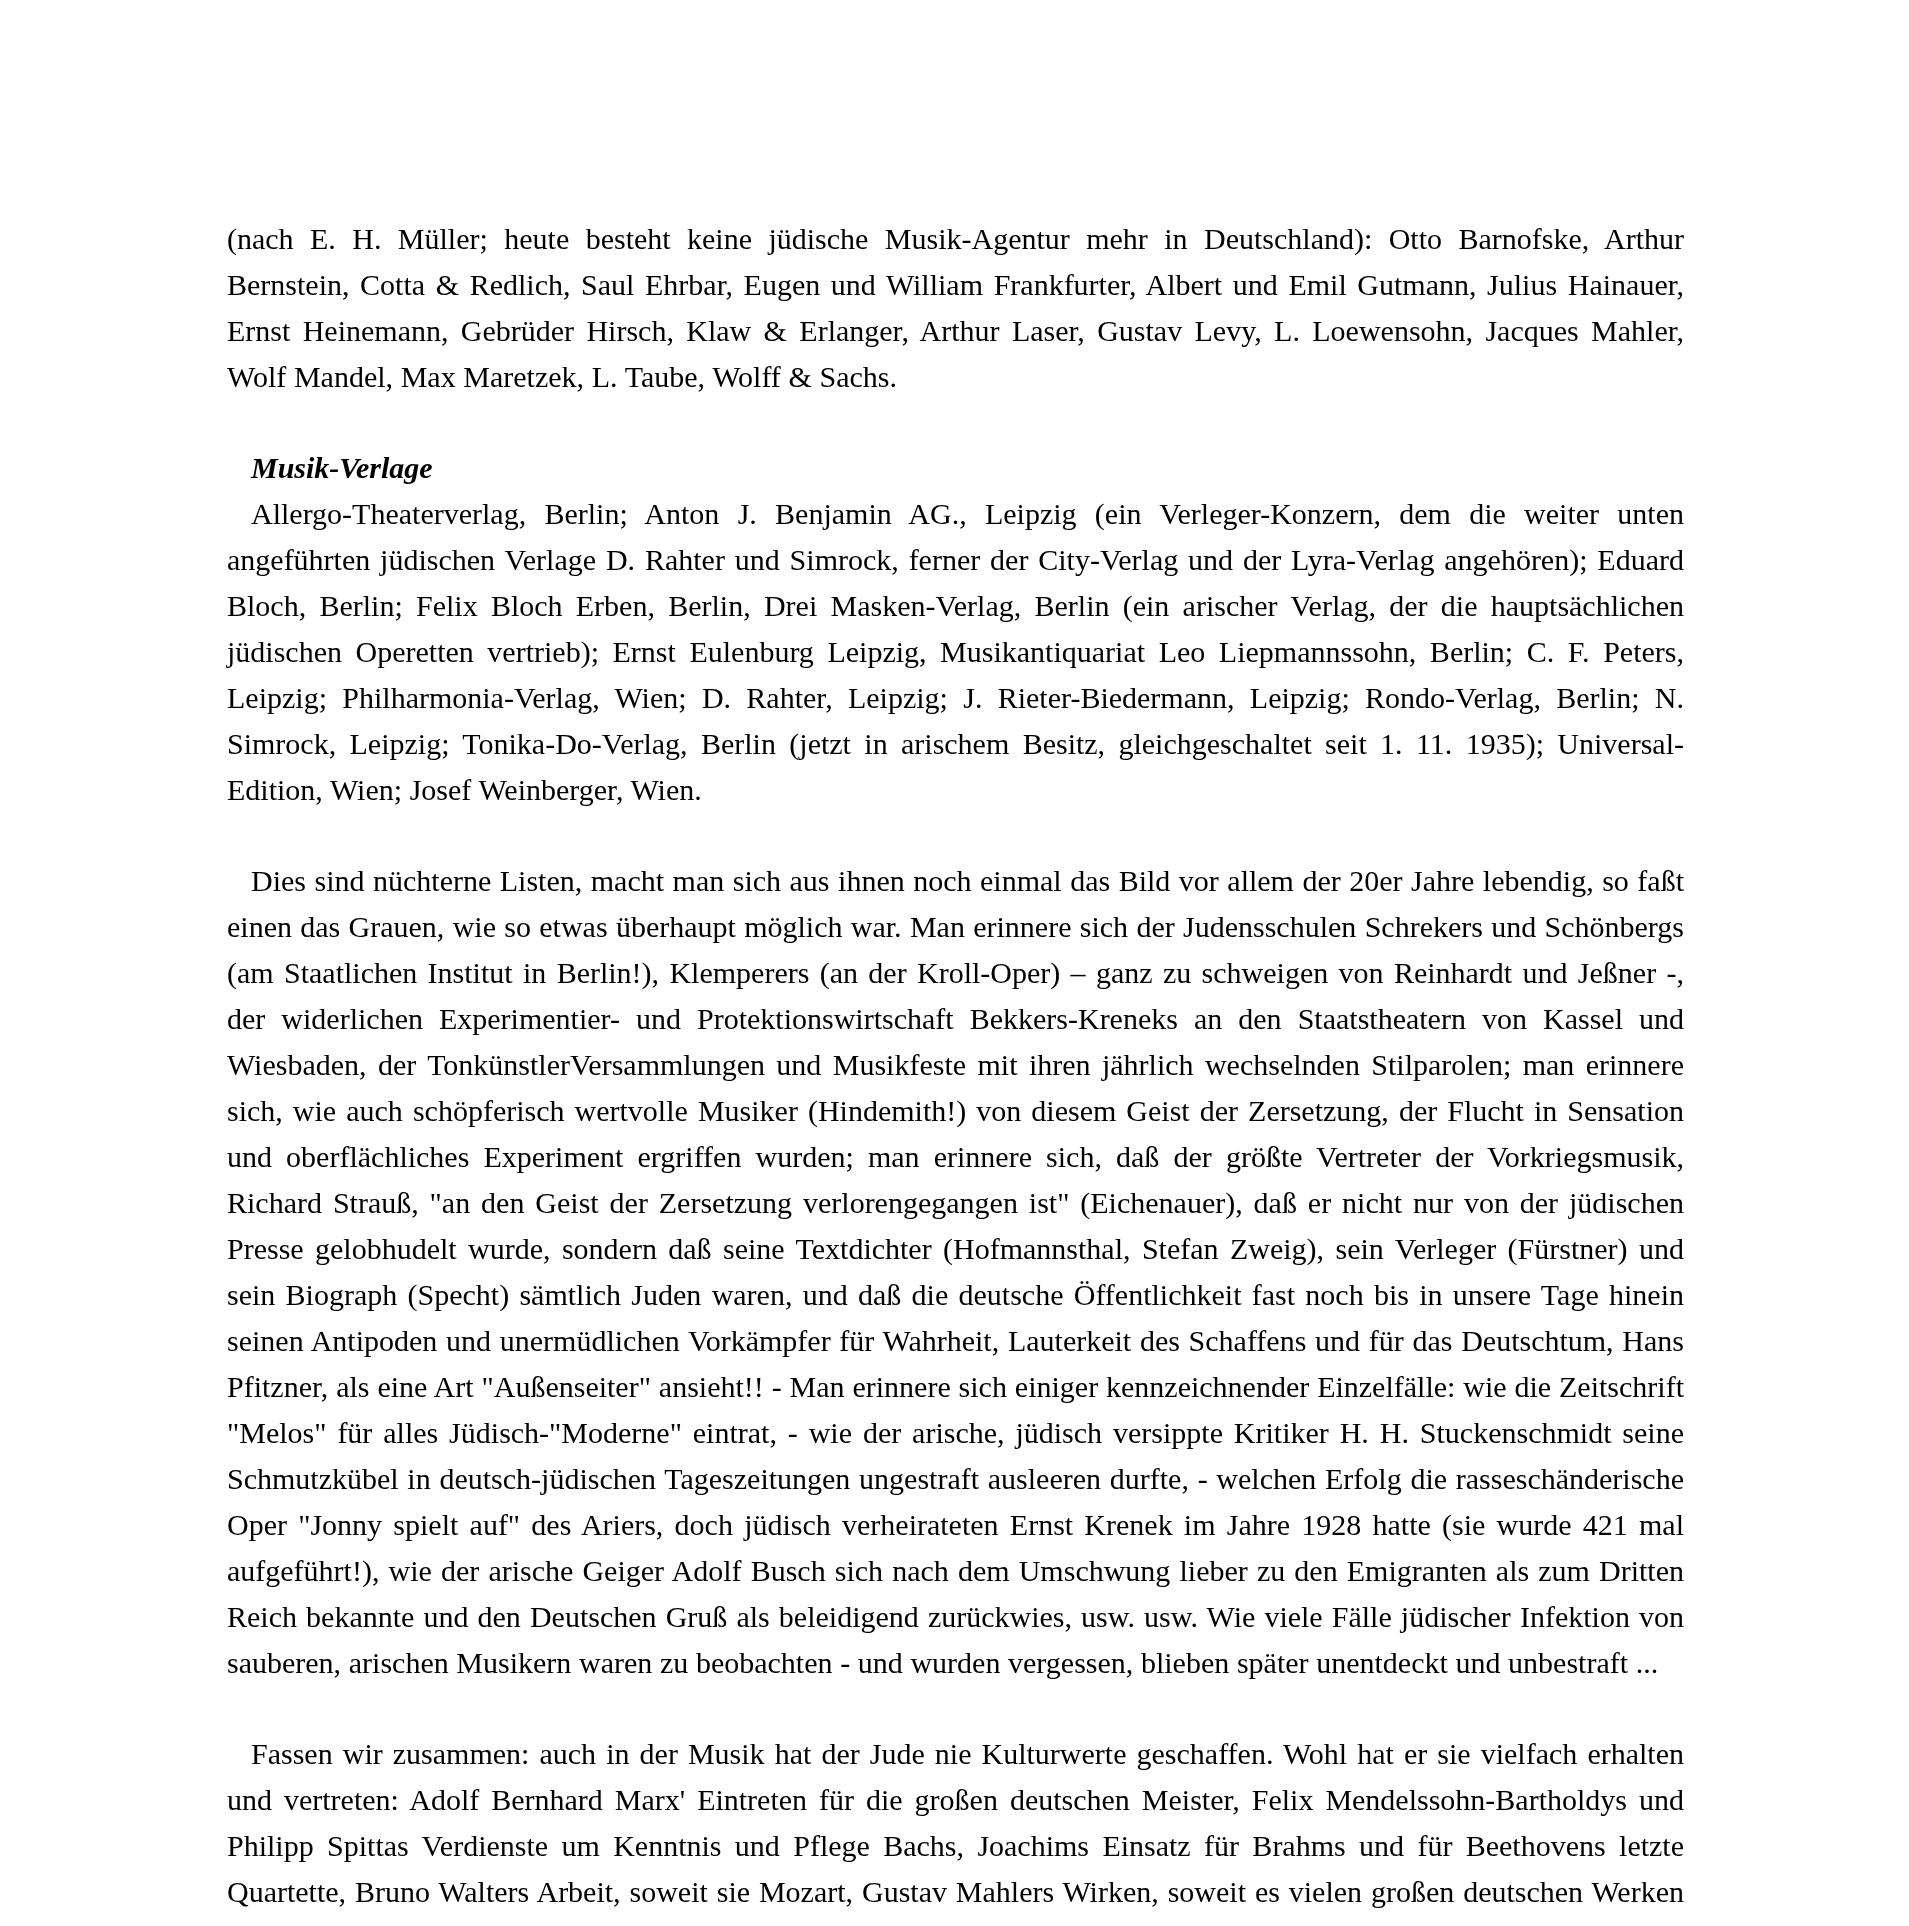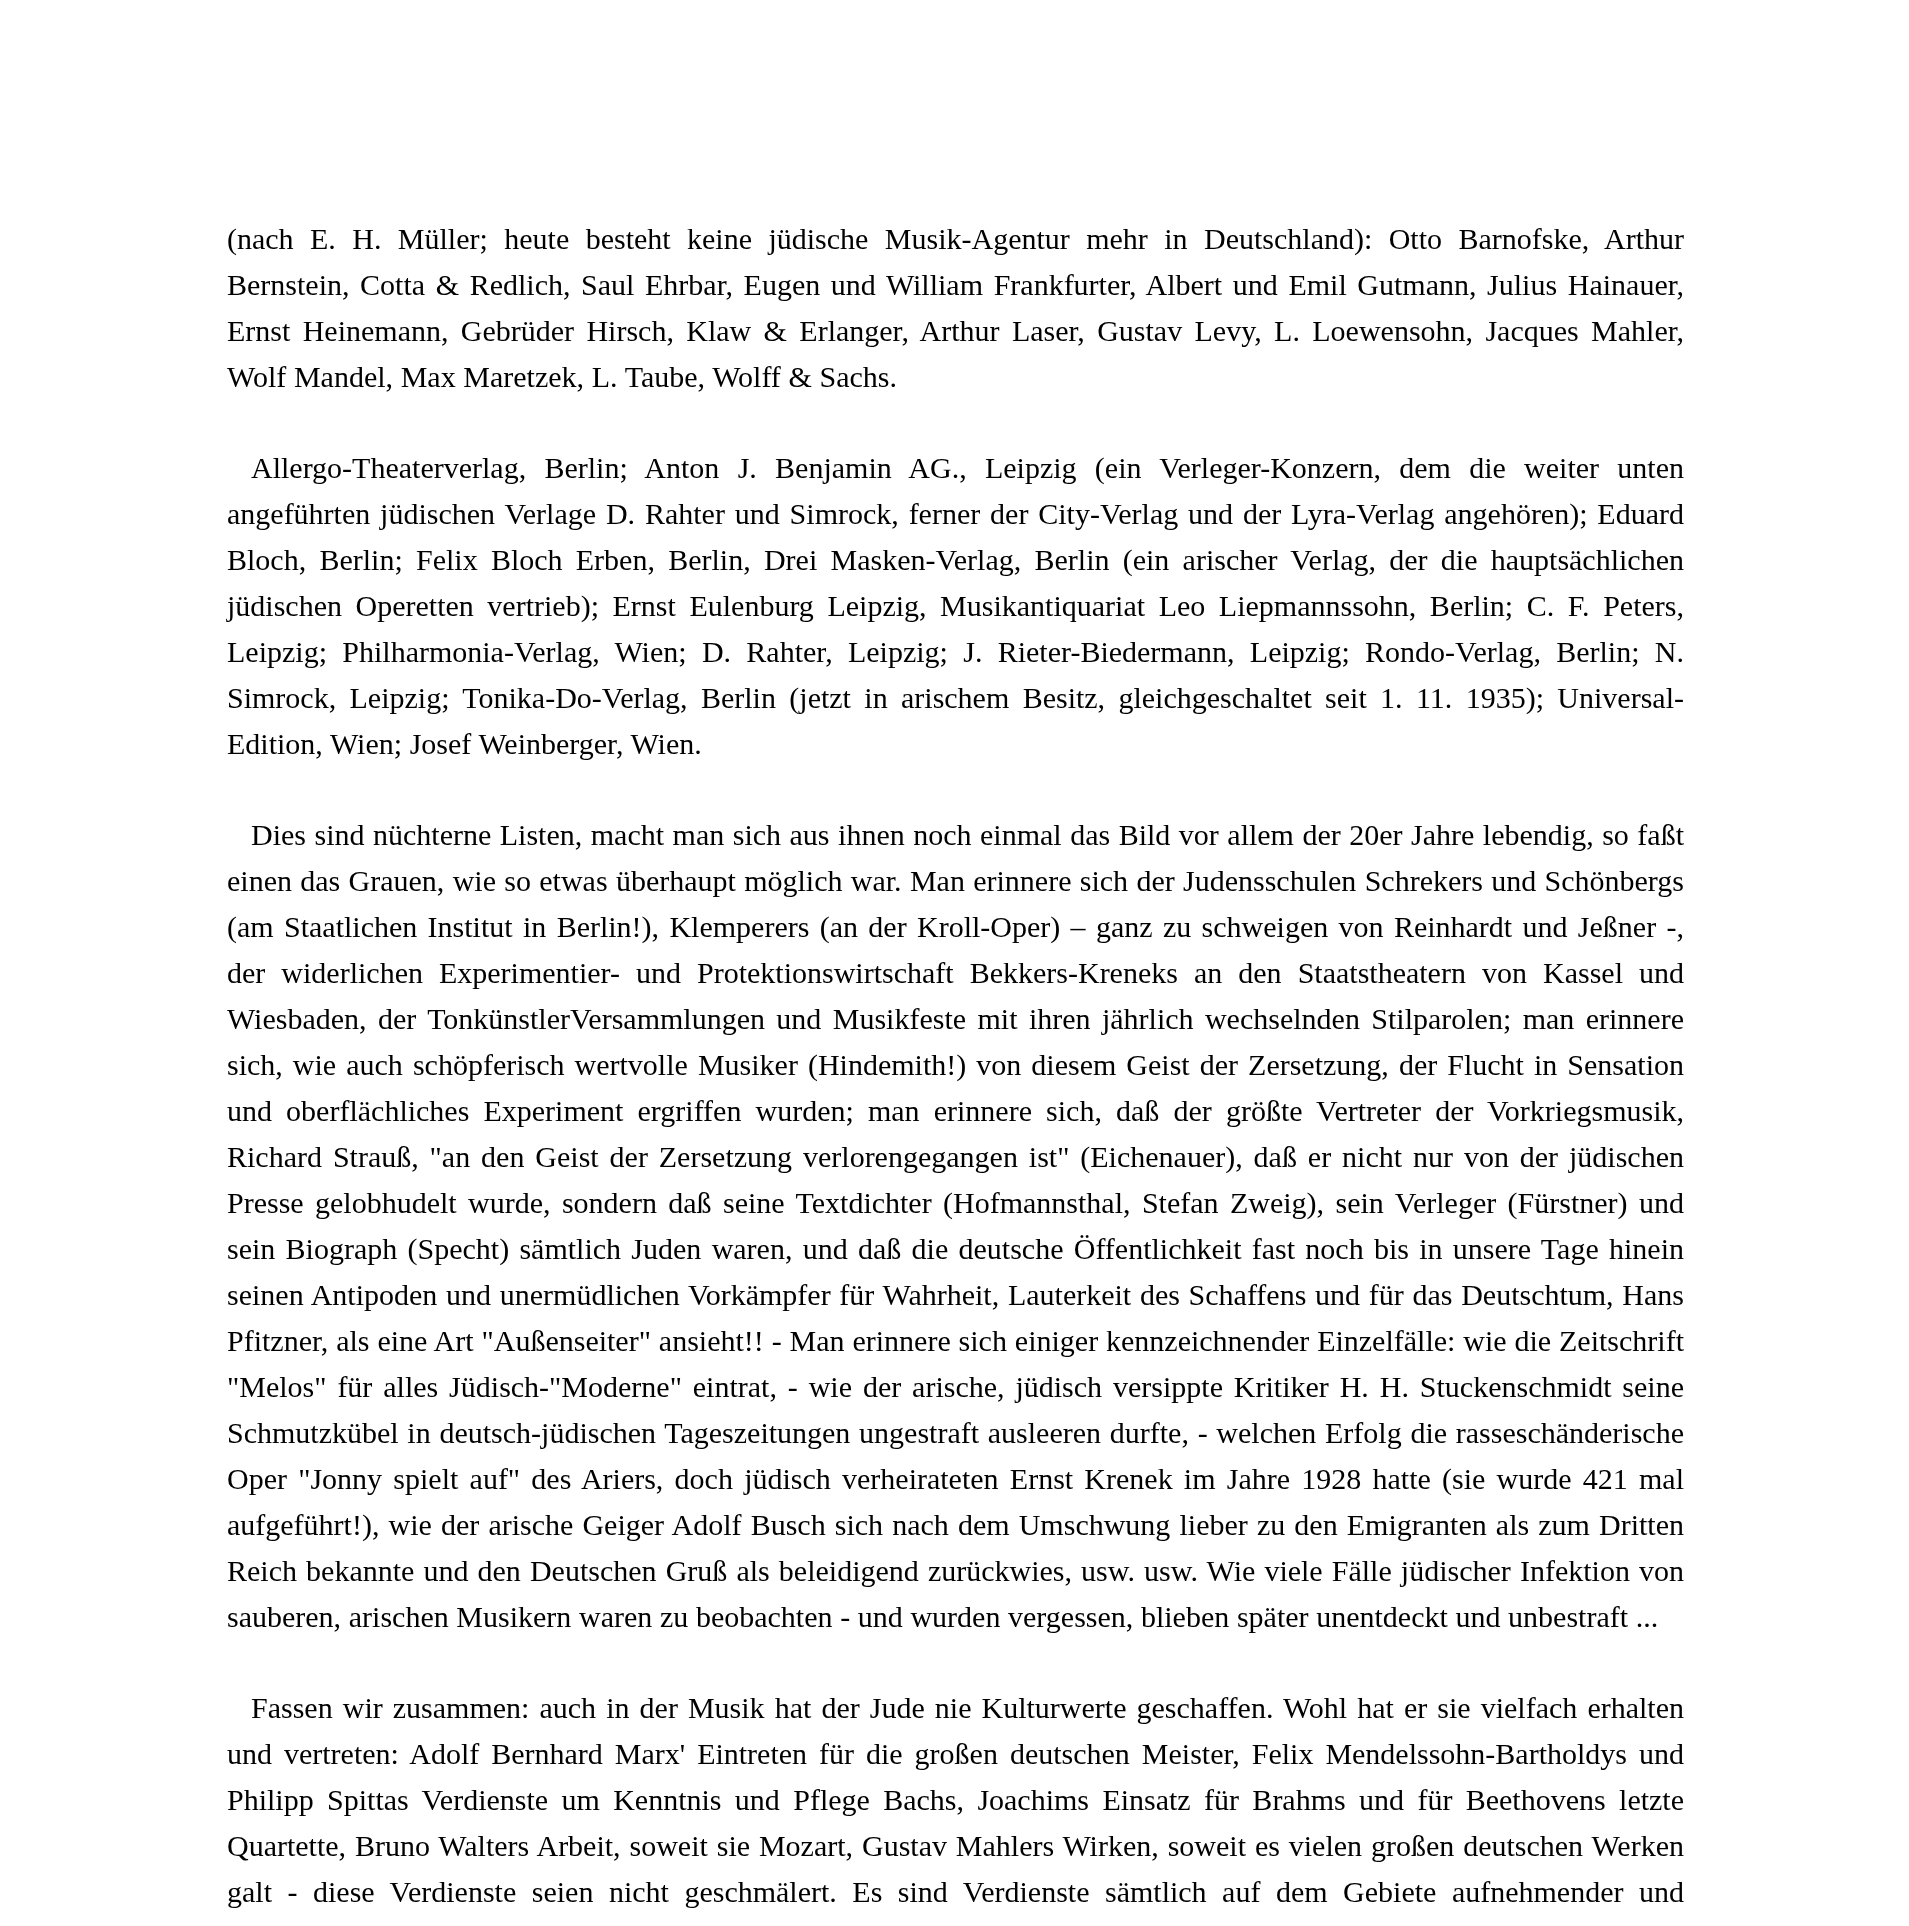--- a/index.html
+++ b/index.html
@@ -56,20 +56,21 @@
 <body>
 
 <div class="page">
 
   <div class="content">
 
     <p class="body-par">(nach E. H. Müller; heute besteht keine jüdische Musik-Agentur mehr in Deutschland): Otto Barnofske, Arthur Bernstein, Cotta &amp; Redlich, Saul Ehrbar, Eugen und William Frankfurter, Albert und Emil Gutmann, Julius Hainauer, Ernst Heinemann, Gebrüder Hirsch, Klaw &amp; Erlanger, Arthur Laser, Gustav Levy, L. Loewensohn, Jacques Mahler, Wolf Mandel, Max Maretzek, L. Taube, Wolff &amp; Sachs.</p>
 
     <div class="gap-par"></div>
 
+    <div class="heading">Musik-Verlage</div>
 
     <p class="body-par indent">Allergo-Theaterverlag, Berlin; Anton J. Benjamin AG., Leipzig (ein Verleger-Konzern, dem die weiter unten angeführten jüdischen Verlage D. Rahter und Simrock, ferner der City-Verlag und der Lyra-Verlag angehören); Eduard Bloch, Berlin; Felix Bloch Erben, Berlin, Drei Masken-Verlag, Berlin (ein arischer Verlag, der die hauptsächlichen jüdischen Operetten vertrieb); Ernst Eulenburg Leipzig, Musikantiquariat Leo Liepmannssohn, Berlin; C. F. Peters, Leipzig; Philharmonia-Verlag, Wien; D. Rahter, Leipzig; J. Rieter-Biedermann, Leipzig; Rondo-Verlag, Berlin; N. Simrock, Leipzig; Tonika-Do-Verlag, Berlin (jetzt in arischem Besitz, gleichgeschaltet seit 1. 11. 1935); Universal-Edition, Wien; Josef Weinberger, Wien.</p>
 
     <div class="gap-par"></div>
 
     <p class="body-par indent">Dies sind nüchterne Listen, macht man sich aus ihnen noch einmal das Bild vor allem der 20er Jahre lebendig, so faßt einen das Grauen, wie so etwas überhaupt möglich war. Man erinnere sich der Judensschulen Schrekers und Schönbergs (am Staatlichen Institut in Berlin!), Klemperers (an der Kroll-Oper) – ganz zu schweigen von Reinhardt und Jeßner -, der widerlichen Experimentier- und Protektionswirtschaft Bekkers-Kreneks an den Staatstheatern von Kassel und Wiesbaden, der TonkünstlerVersammlungen und Musikfeste mit ihren jährlich wechselnden Stilparolen; man erinnere sich, wie auch schöpferisch wertvolle Musiker (Hindemith!) von diesem Geist der Zersetzung, der Flucht in Sensation und oberflächliches Experiment ergriffen wurden; man erinnere sich, daß der größte Vertreter der Vorkriegsmusik, Richard Strauß, "an den Geist der Zersetzung verlorengegangen ist" (Eichenauer), daß er nicht nur von der jüdischen Presse gelobhudelt wurde, sondern daß seine Textdichter (Hofmannsthal, Stefan Zweig), sein Verleger (Fürstner) und sein Biograph (Specht) sämtlich Juden waren, und daß die deutsche Öffentlichkeit fast noch bis in unsere Tage hinein seinen Antipoden und unermüdlichen Vorkämpfer für Wahrheit, Lauterkeit des Schaffens und für das Deutschtum, Hans Pfitzner, als eine Art "Außenseiter" ansieht!! - Man erinnere sich einiger kennzeichnender Einzelfälle: wie die Zeitschrift "Melos" für alles Jüdisch-"Moderne" eintrat, - wie der arische, jüdisch versippte Kritiker H. H. Stuckenschmidt seine Schmutzkübel in deutsch-jüdischen Tageszeitungen ungestraft ausleeren durfte, - welchen Erfolg die rasseschänderische Oper "Jonny spielt auf" des Ariers, doch jüdisch verheirateten Ernst Krenek im Jahre 1928 hatte (sie wurde 421 mal aufgeführt!), wie der arische Geiger Adolf Busch sich nach dem Umschwung lieber zu den Emigranten als zum Dritten Reich bekannte und den Deutschen Gruß als beleidigend zurückwies, usw. usw. Wie viele Fälle jüdischer Infektion von sauberen, arischen Musikern waren zu beobachten - und wurden vergessen, blieben später unentdeckt und unbestraft ...</p>
 
     <div class="gap-par"></div>
 
     <p class="body-par indent">Fassen wir zusammen: auch in der Musik hat der Jude nie Kulturwerte geschaffen. Wohl hat er sie vielfach erhalten und vertreten: Adolf Bernhard Marx' Eintreten für die großen deutschen Meister, Felix Mendelssohn-Bartholdys und Philipp Spittas Verdienste um Kenntnis und Pflege Bachs, Joachims Einsatz für Brahms und für Beethovens letzte Quartette, Bruno Walters Arbeit, soweit sie Mozart, Gustav Mahlers Wirken, soweit es vielen großen deutschen Werken galt - diese Verdienste seien nicht geschmälert. Es sind Verdienste sämtlich auf dem Gebiete aufnehmender und wiedergebender Kunstübung, nie eigenschöpferischer, begnadet gestaltender. Es sind zum Teil geschichtliche Verdienste, und eben darum, entgegen den Argumenten jüdischer Dialektik, in keiner Weise verpflichtend für</p>

